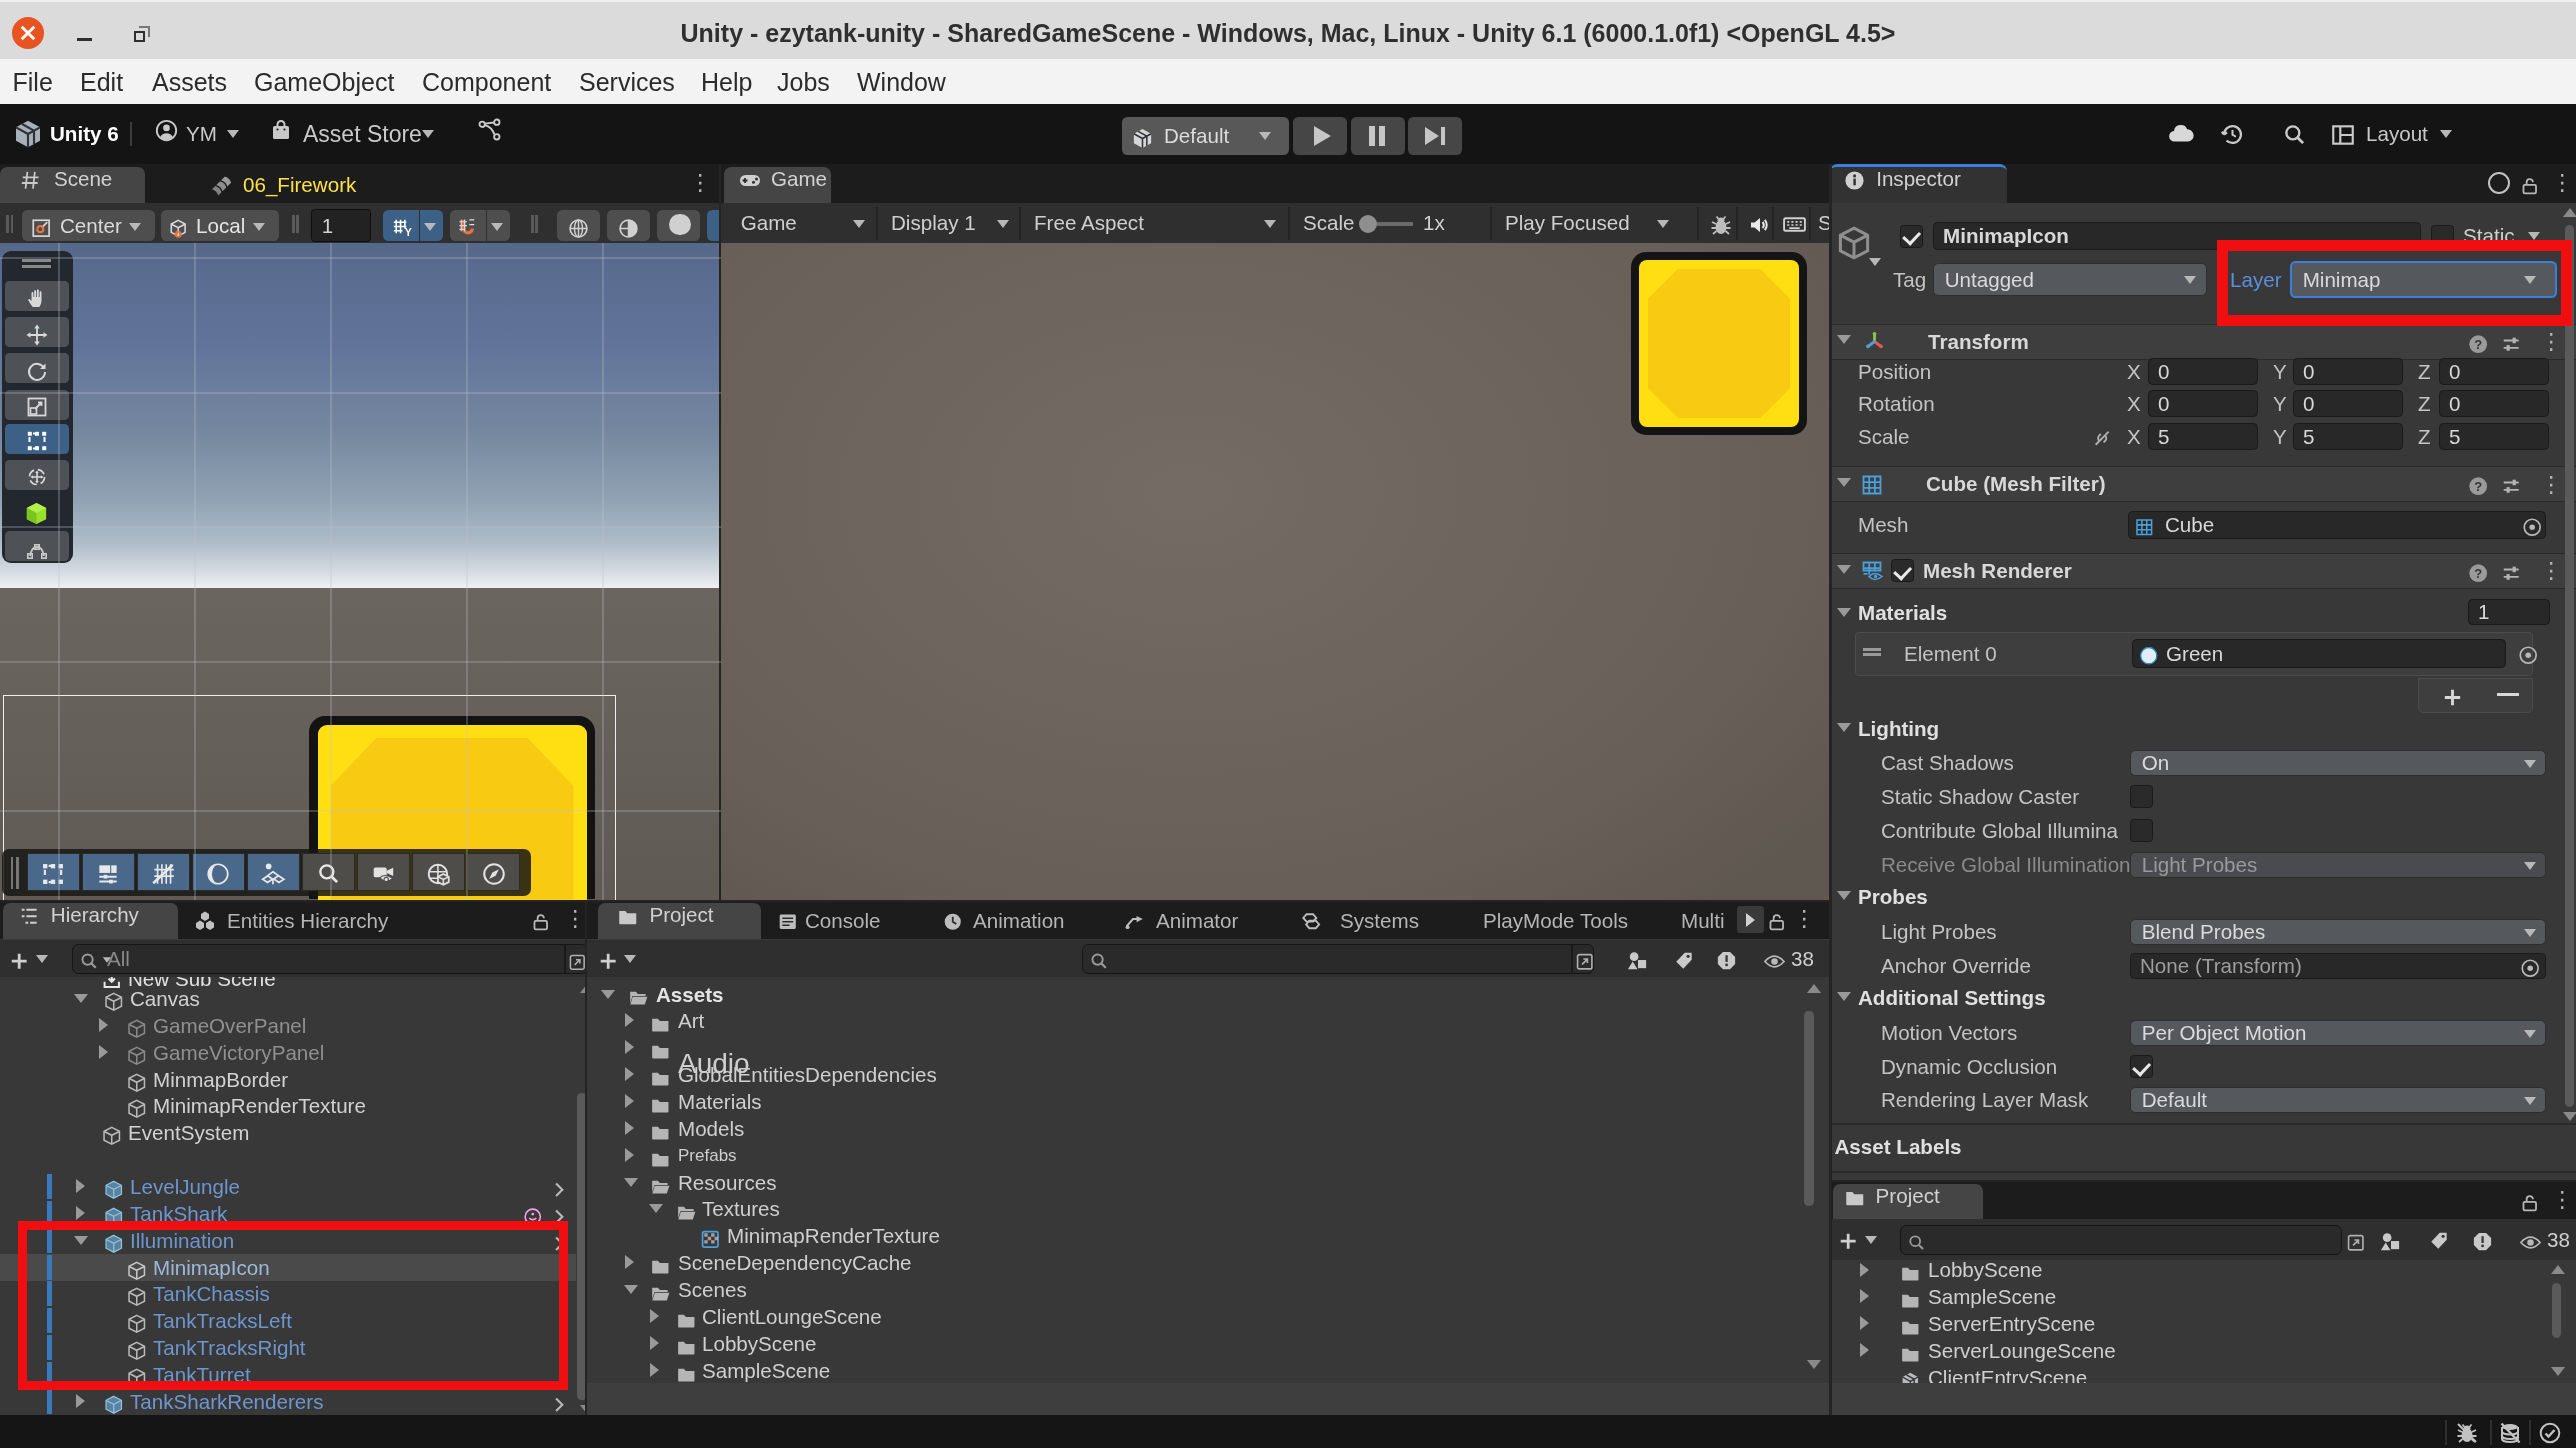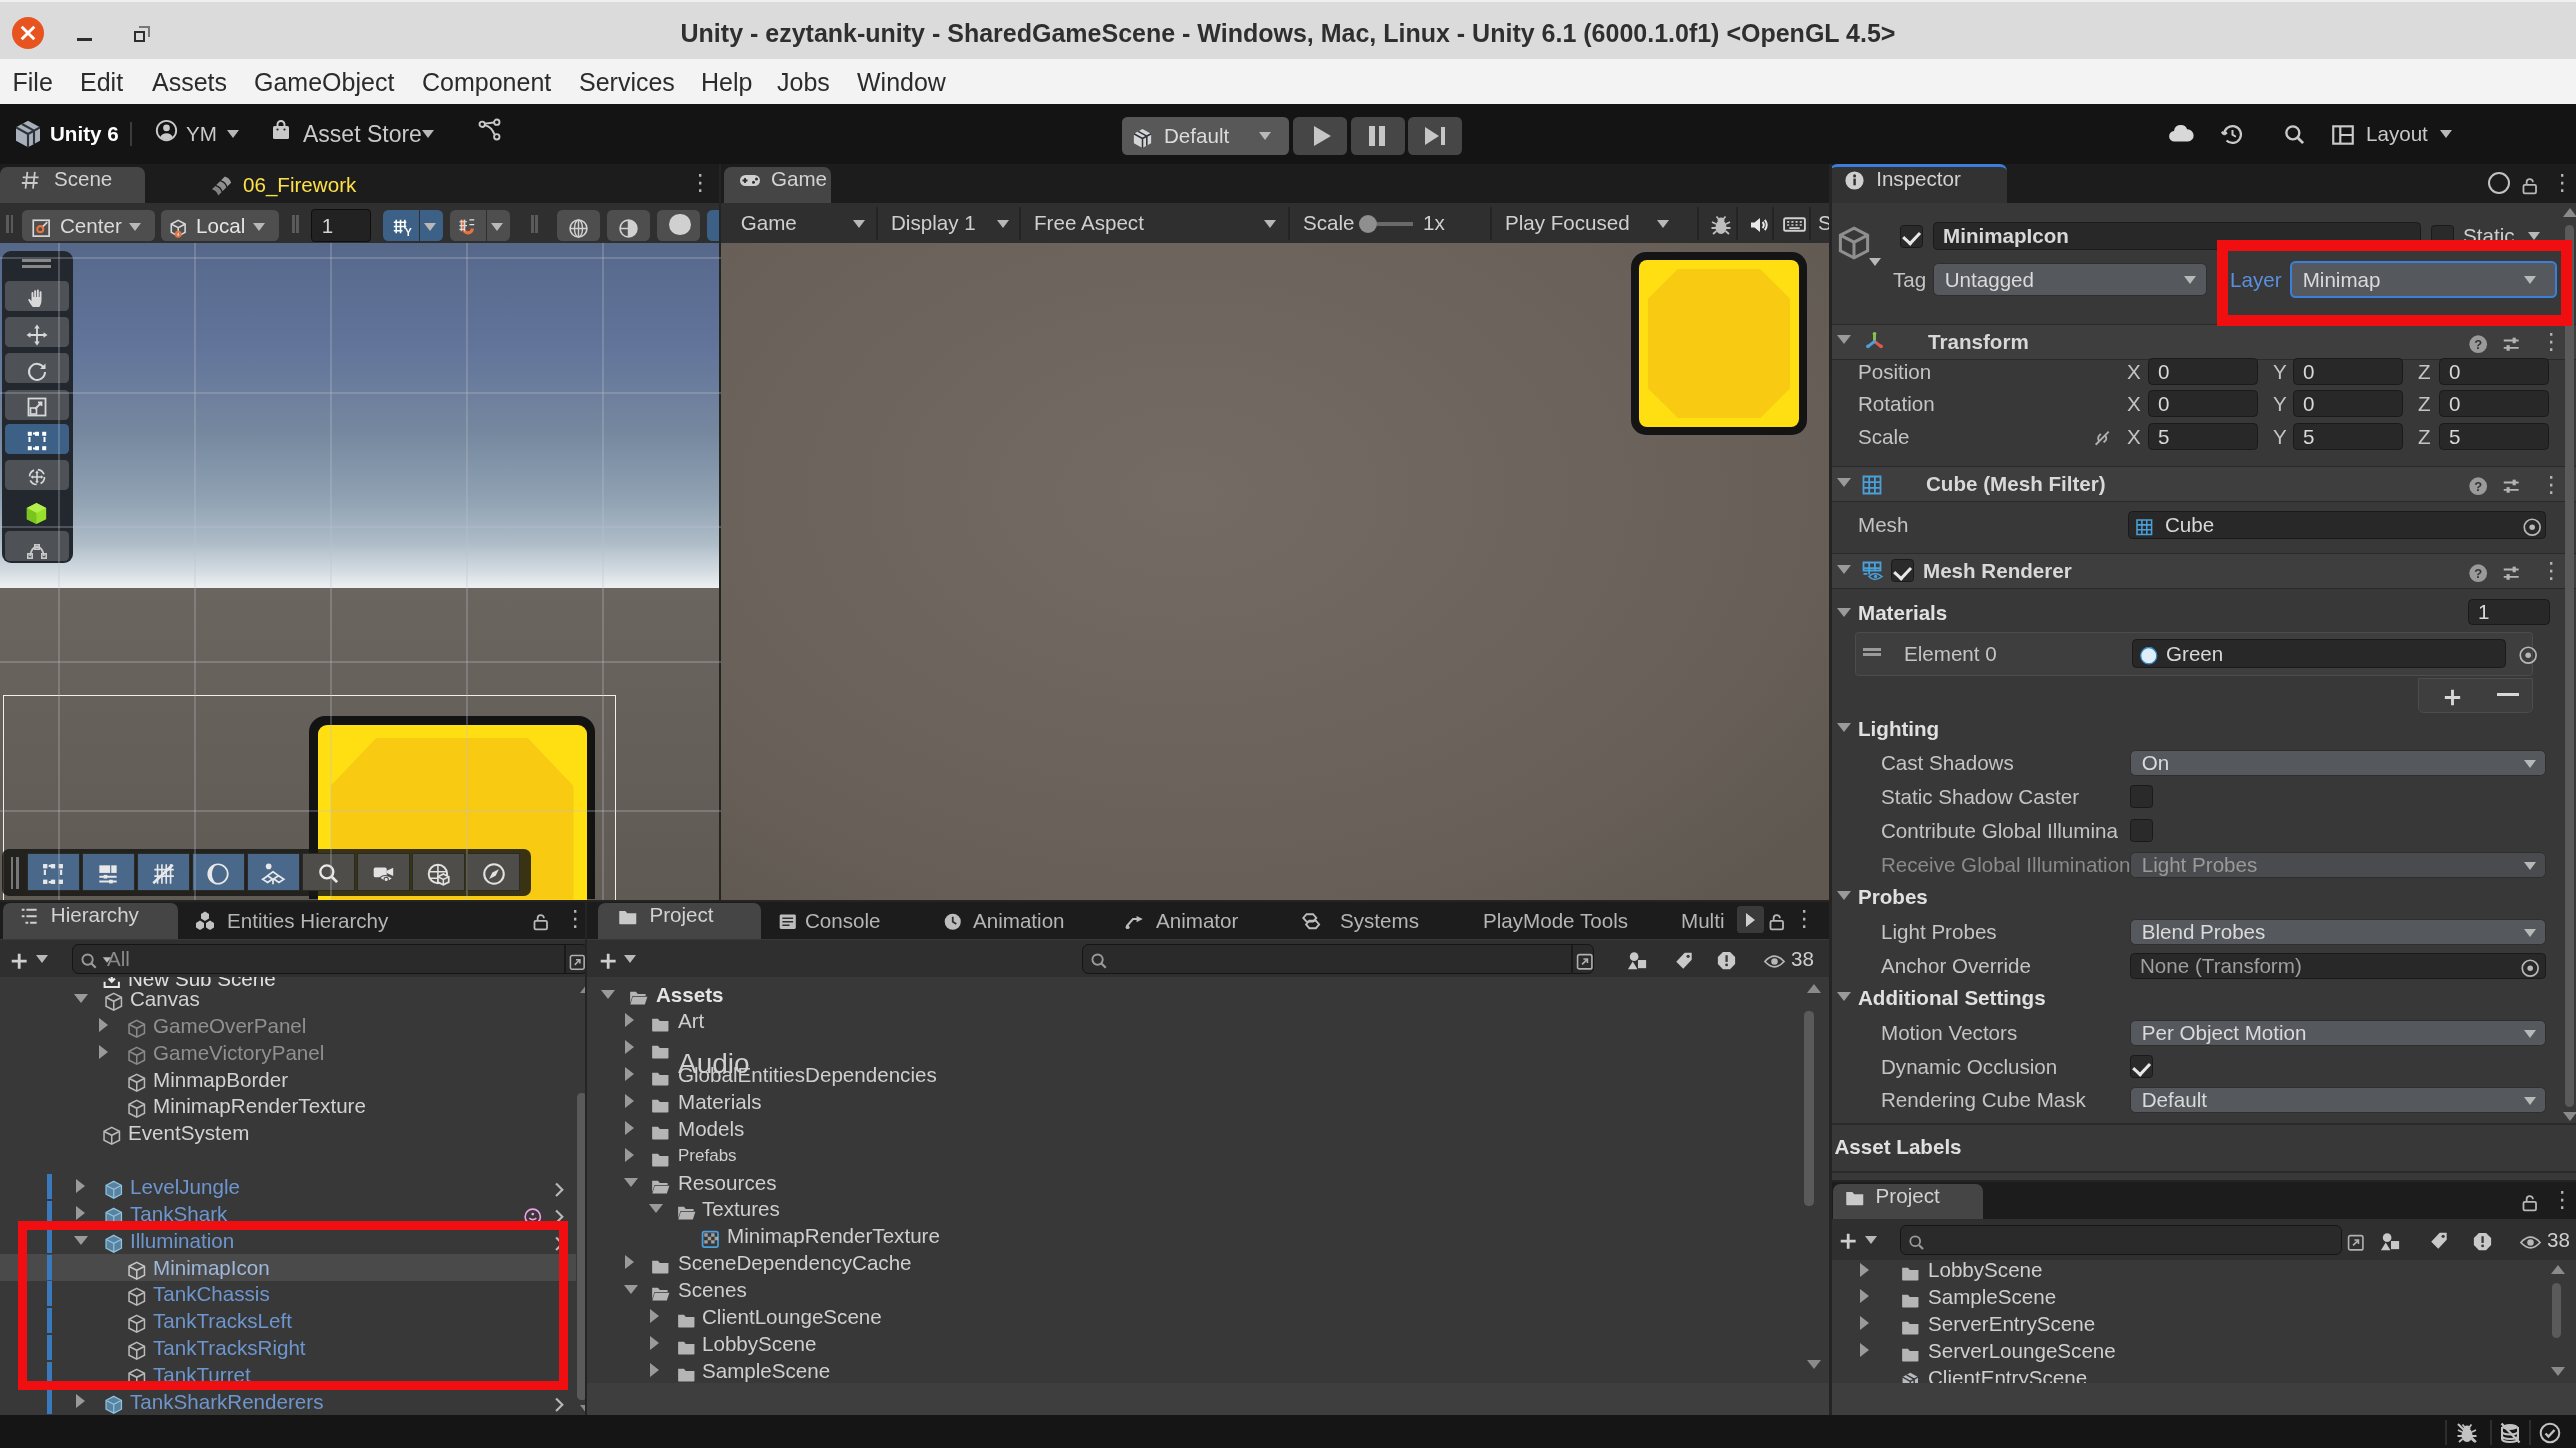--- a/index.html
+++ b/index.html
@@ -909,21 +909,21 @@
       </svg></div>
     <div class="a exd" style="left:7.2px;top:789px"></div>
     <div class="a" style="left:28px;top:780px;height:30px;line-height:30px;color:#e0e0e0;font-weight:bold">Additional Settings</div>
     <div class="a" style="left:51px;top:816px;height:28px;line-height:28px;color:#c4c4c4;width:249px;overflow:hidden;white-space:nowrap">Motion Vectors</div>
     <div class="drp" style="left:300px;top:817px;width:416px;height:26px;background:#55585d;color:#dadada">Per Object Motion</div>
     <div class="a dds" style="left:694px;top:827px"></div>
     <div class="a" style="left:51px;top:850px;height:28px;line-height:28px;color:#c4c4c4;width:249px;overflow:hidden;white-space:nowrap">Dynamic Occlusion</div>
     <div class="chk" style="left:300px;top:852px">
       <div class="ck"></div>
     </div>
-    <div class="a" style="left:51px;top:883px;height:28px;line-height:28px;color:#c4c4c4;width:249px;overflow:hidden;white-space:nowrap">Rendering Cube Mask</div>
+    <div class="a" style="left:51px;top:883px;height:28px;line-height:28px;color:#c4c4c4;width:249px;overflow:hidden;white-space:nowrap">Rendering Layer Mask</div>
     <div class="drp" style="left:300px;top:884px;width:416px;height:26px;background:#55585d;color:#dadada">Default</div>
     <div class="a dds" style="left:694px;top:894px"></div>
     <div class="a" style="left:0;top:920px;width:746px;height:1.8px;background:#2a2a2a"></div>
     <div class="a" style="left:4.5px;top:928px;height:32px;line-height:32px;color:#e0e0e0;font-weight:bold">Asset Labels</div>
     <div class="a" style="left:0;top:968px;width:746px;height:1.8px;background:#2a2a2a"></div>
     <div class="a" style="left:733px;top:4.5px;width:0;height:0;border-left:7.2px solid transparent;border-right:7.2px solid transparent;border-bottom:9px solid #8a8a8a"></div>
     <div class="sb" style="left:735px;top:22.4px;width:9px;height:882px"></div>
     <div class="a" style="left:733px;top:909px;width:0;height:0;border-left:7.2px solid transparent;border-right:7.2px solid transparent;border-top:9px solid #8a8a8a"></div>
   </div>
 <div class="a" style="left:1830px;top:1181px;width:746px;height:38px;background:#1c1c1c">

